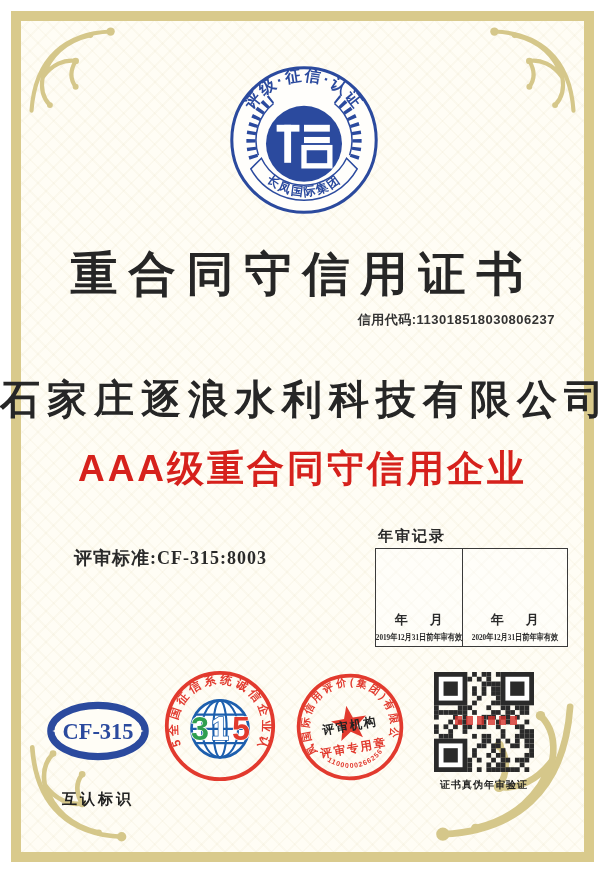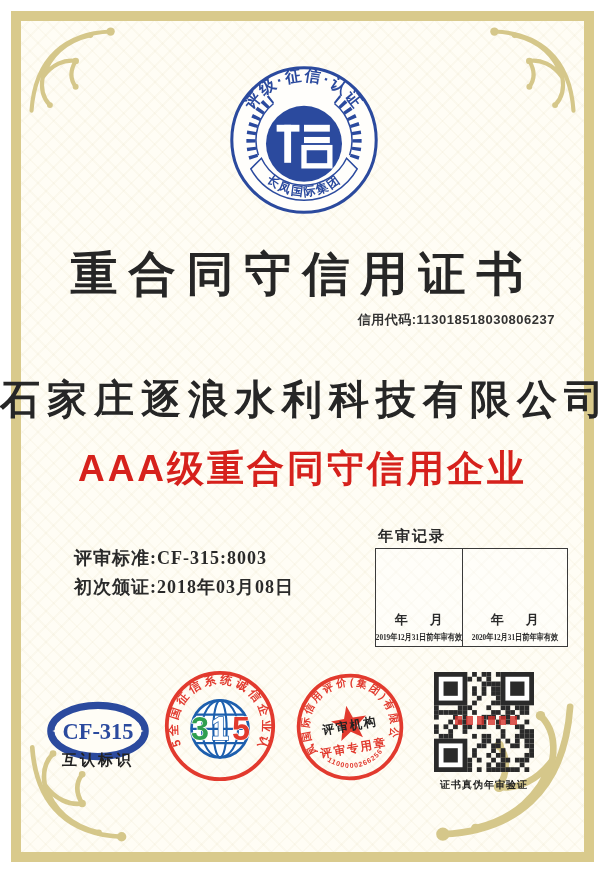--- a/index.html
+++ b/index.html
@@ -29,21 +29,21 @@
   .ar-title{position:absolute;left:378px;top:527px;font-family:"Liberation Serif",serif;
     font-weight:700;font-size:15px;color:#2a2a2a;letter-spacing:2px;}
   .ar-table{position:absolute;left:375px;top:548px;width:193px;height:99px;
     border:1.5px solid #3a3a3a;display:flex;box-sizing:border-box;background:rgba(255,255,255,.4);}
   .ar-cell{flex:1 1 55%;display:flex;flex-direction:column;justify-content:flex-end;align-items:center;overflow:hidden;}
   .ar-cell:first-child{flex-basis:45%;border-right:1.5px solid #3a3a3a;}
   .ym{display:flex;gap:22px;font-family:"Liberation Serif",serif;font-weight:700;font-size:13px;color:#2a2a2a;margin-bottom:2px;}
   .ar-note{font-family:"Liberation Serif",serif;font-weight:700;font-size:9px;color:#2a2a2a;
     white-space:nowrap;transform:scaleX(.8);transform-origin:center;padding-bottom:2px;}
   .cf315{position:absolute;left:46px;top:700px;width:104px;height:62px;}
-  .cf-caption{position:absolute;left:46px;top:751px;width:104px;text-align:center;
+  .cf-caption{position:absolute;left:46px;top:790px;width:104px;text-align:center;
     font-family:"Liberation Serif",serif;font-weight:700;font-size:15px;letter-spacing:3px;color:#222;}
   .globe{position:absolute;left:163px;top:669px;width:114px;height:114px;}
   .seal{position:absolute;left:294px;top:671px;width:112px;height:112px;}
   .qr{position:absolute;left:434px;top:672px;width:100px;height:100px;}
   .qr-red{position:absolute;left:455px;top:716px;width:66px;height:9px;opacity:.8;
     background:repeating-linear-gradient(90deg,#d5322c 0 7px,transparent 7px 11px);}
   .qr-caption{position:absolute;left:420px;top:778px;width:128px;text-align:center;
     font-family:"Liberation Serif",serif;font-weight:700;font-size:10px;letter-spacing:1px;color:#222;}
   .arc-blue{fill:#2b4a9e;font-weight:700;}
   .defs-hidden{position:absolute;width:0;height:0;overflow:hidden;}
@@ -119,21 +119,20 @@
 
   <div class="title">重合同守信用证书</div>
 
   <div class="credit"><span>信用代码:</span><span>113018518030806237</span></div>
 
   <div class="company">石家庄逐浪水利科技有限公司</div>
   <div class="award">AAA级重合同守信用企业</div>
 
   <div class="details">
     <div><span>评审标准:</span><span>CF-315:8003</span></div>
-    <div><span>初次颁证:</span><span>2018年03月08日</span></div>
   </div>
 
   <div class="ar-title">年审记录</div>
   <div class="ar-table">
     <div class="ar-cell">
       <div class="ym">
           <span>年</span>
           <span>月</span>
         </div>
       <div class="ar-note">2019年12月31日前年审有效</div>

